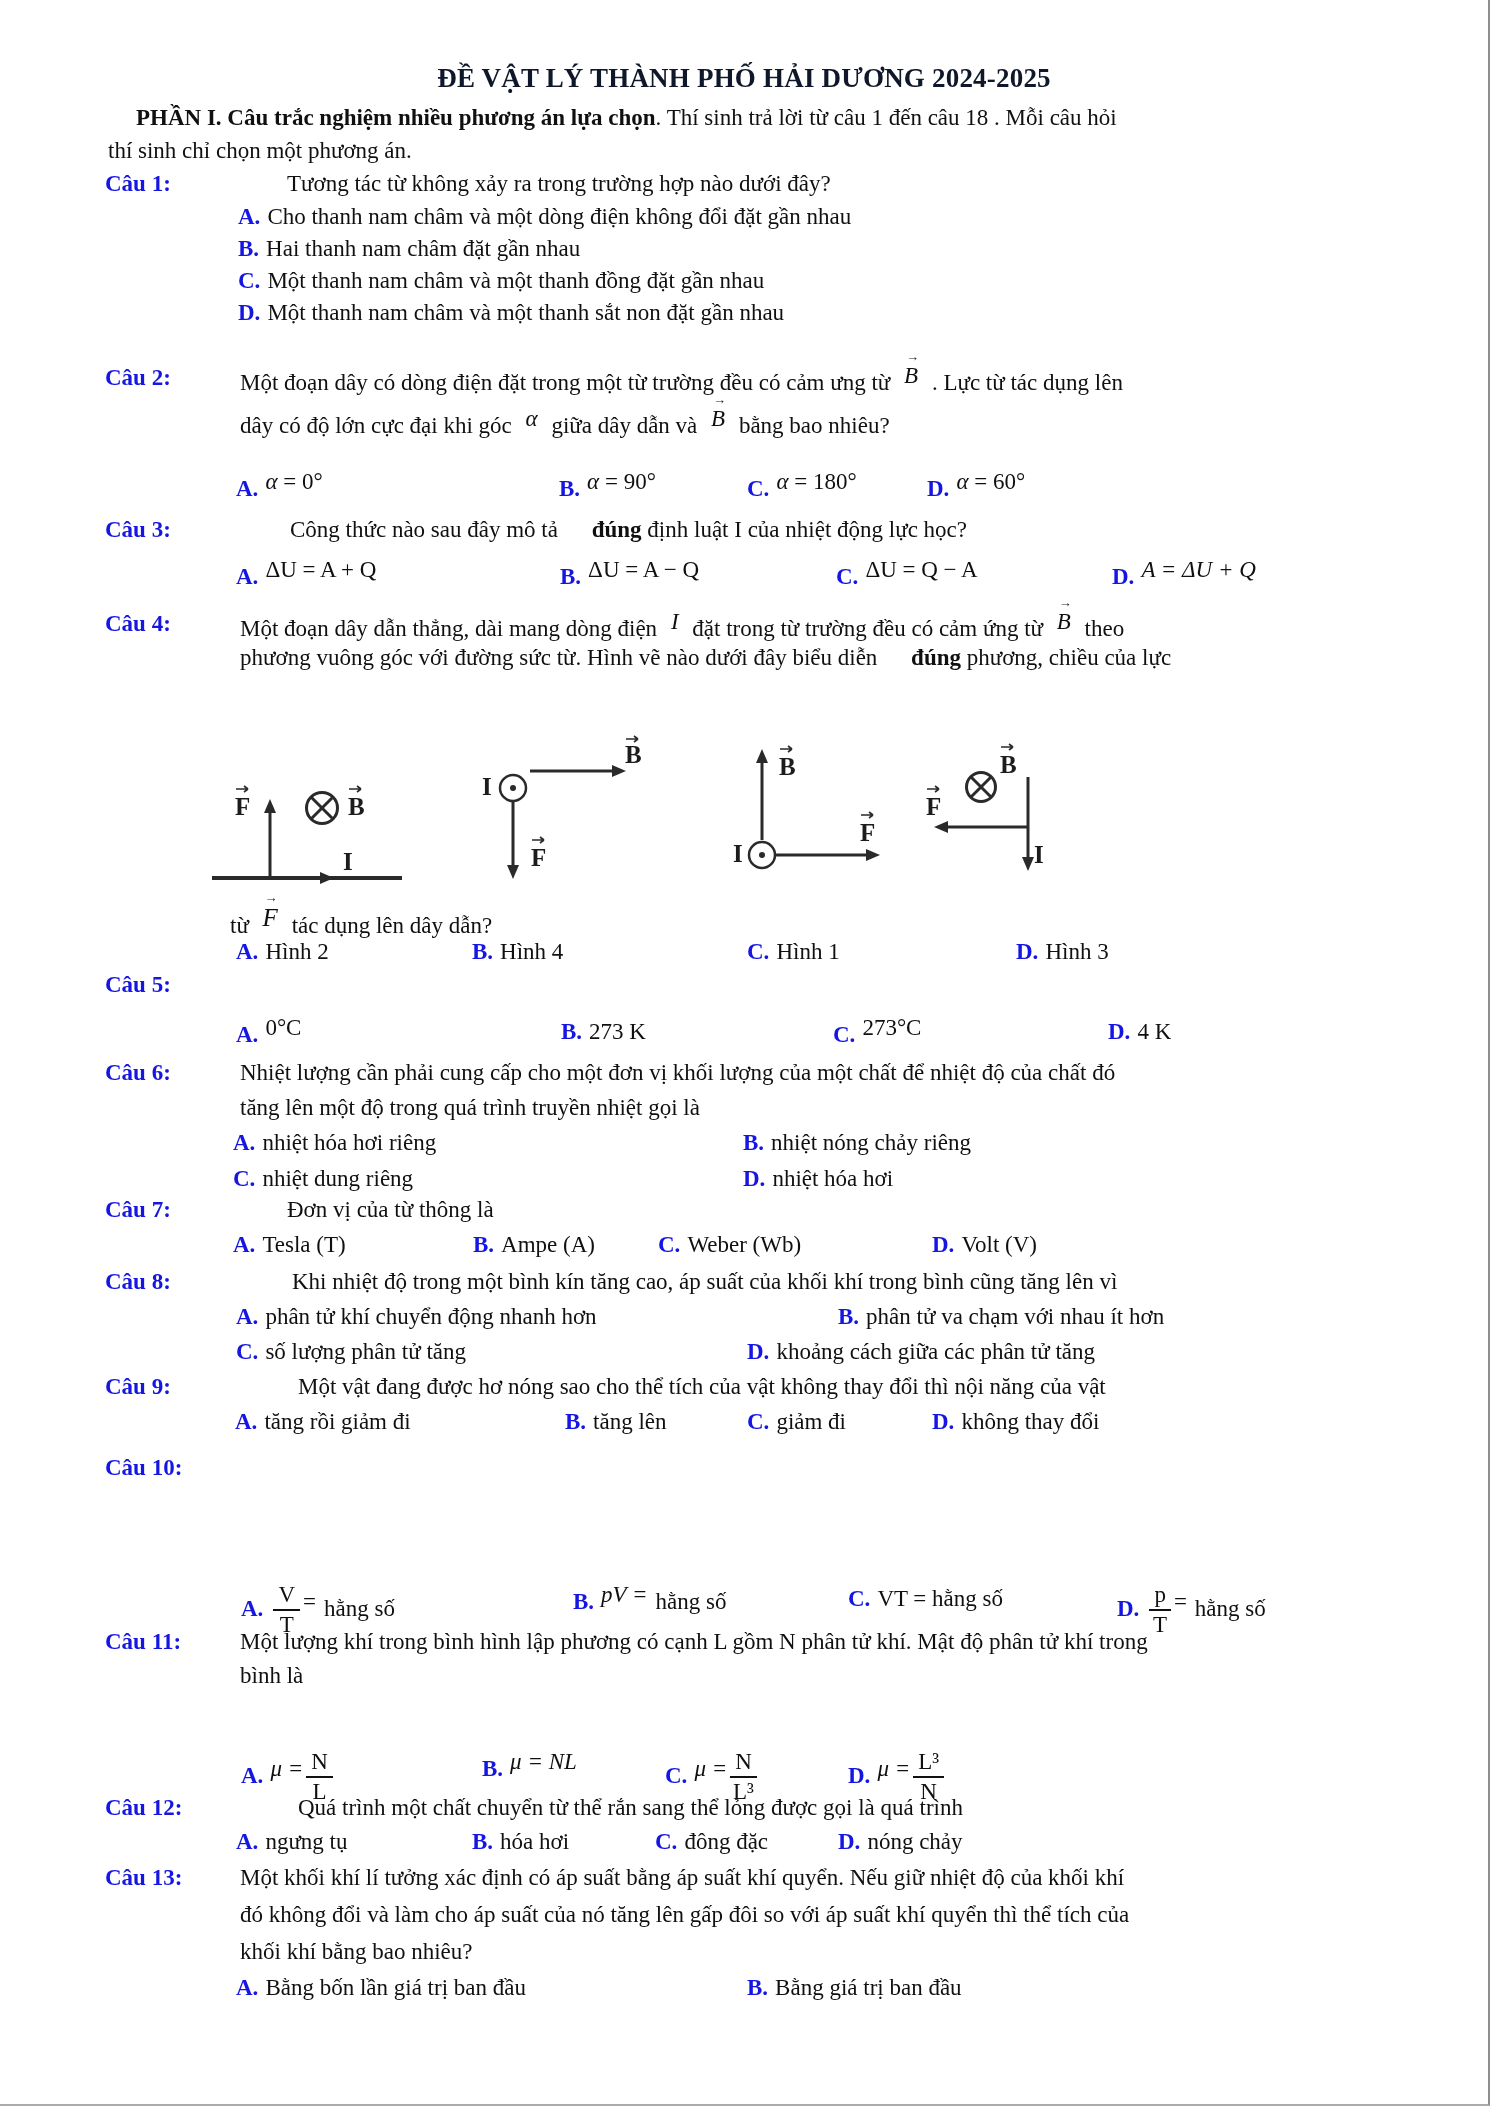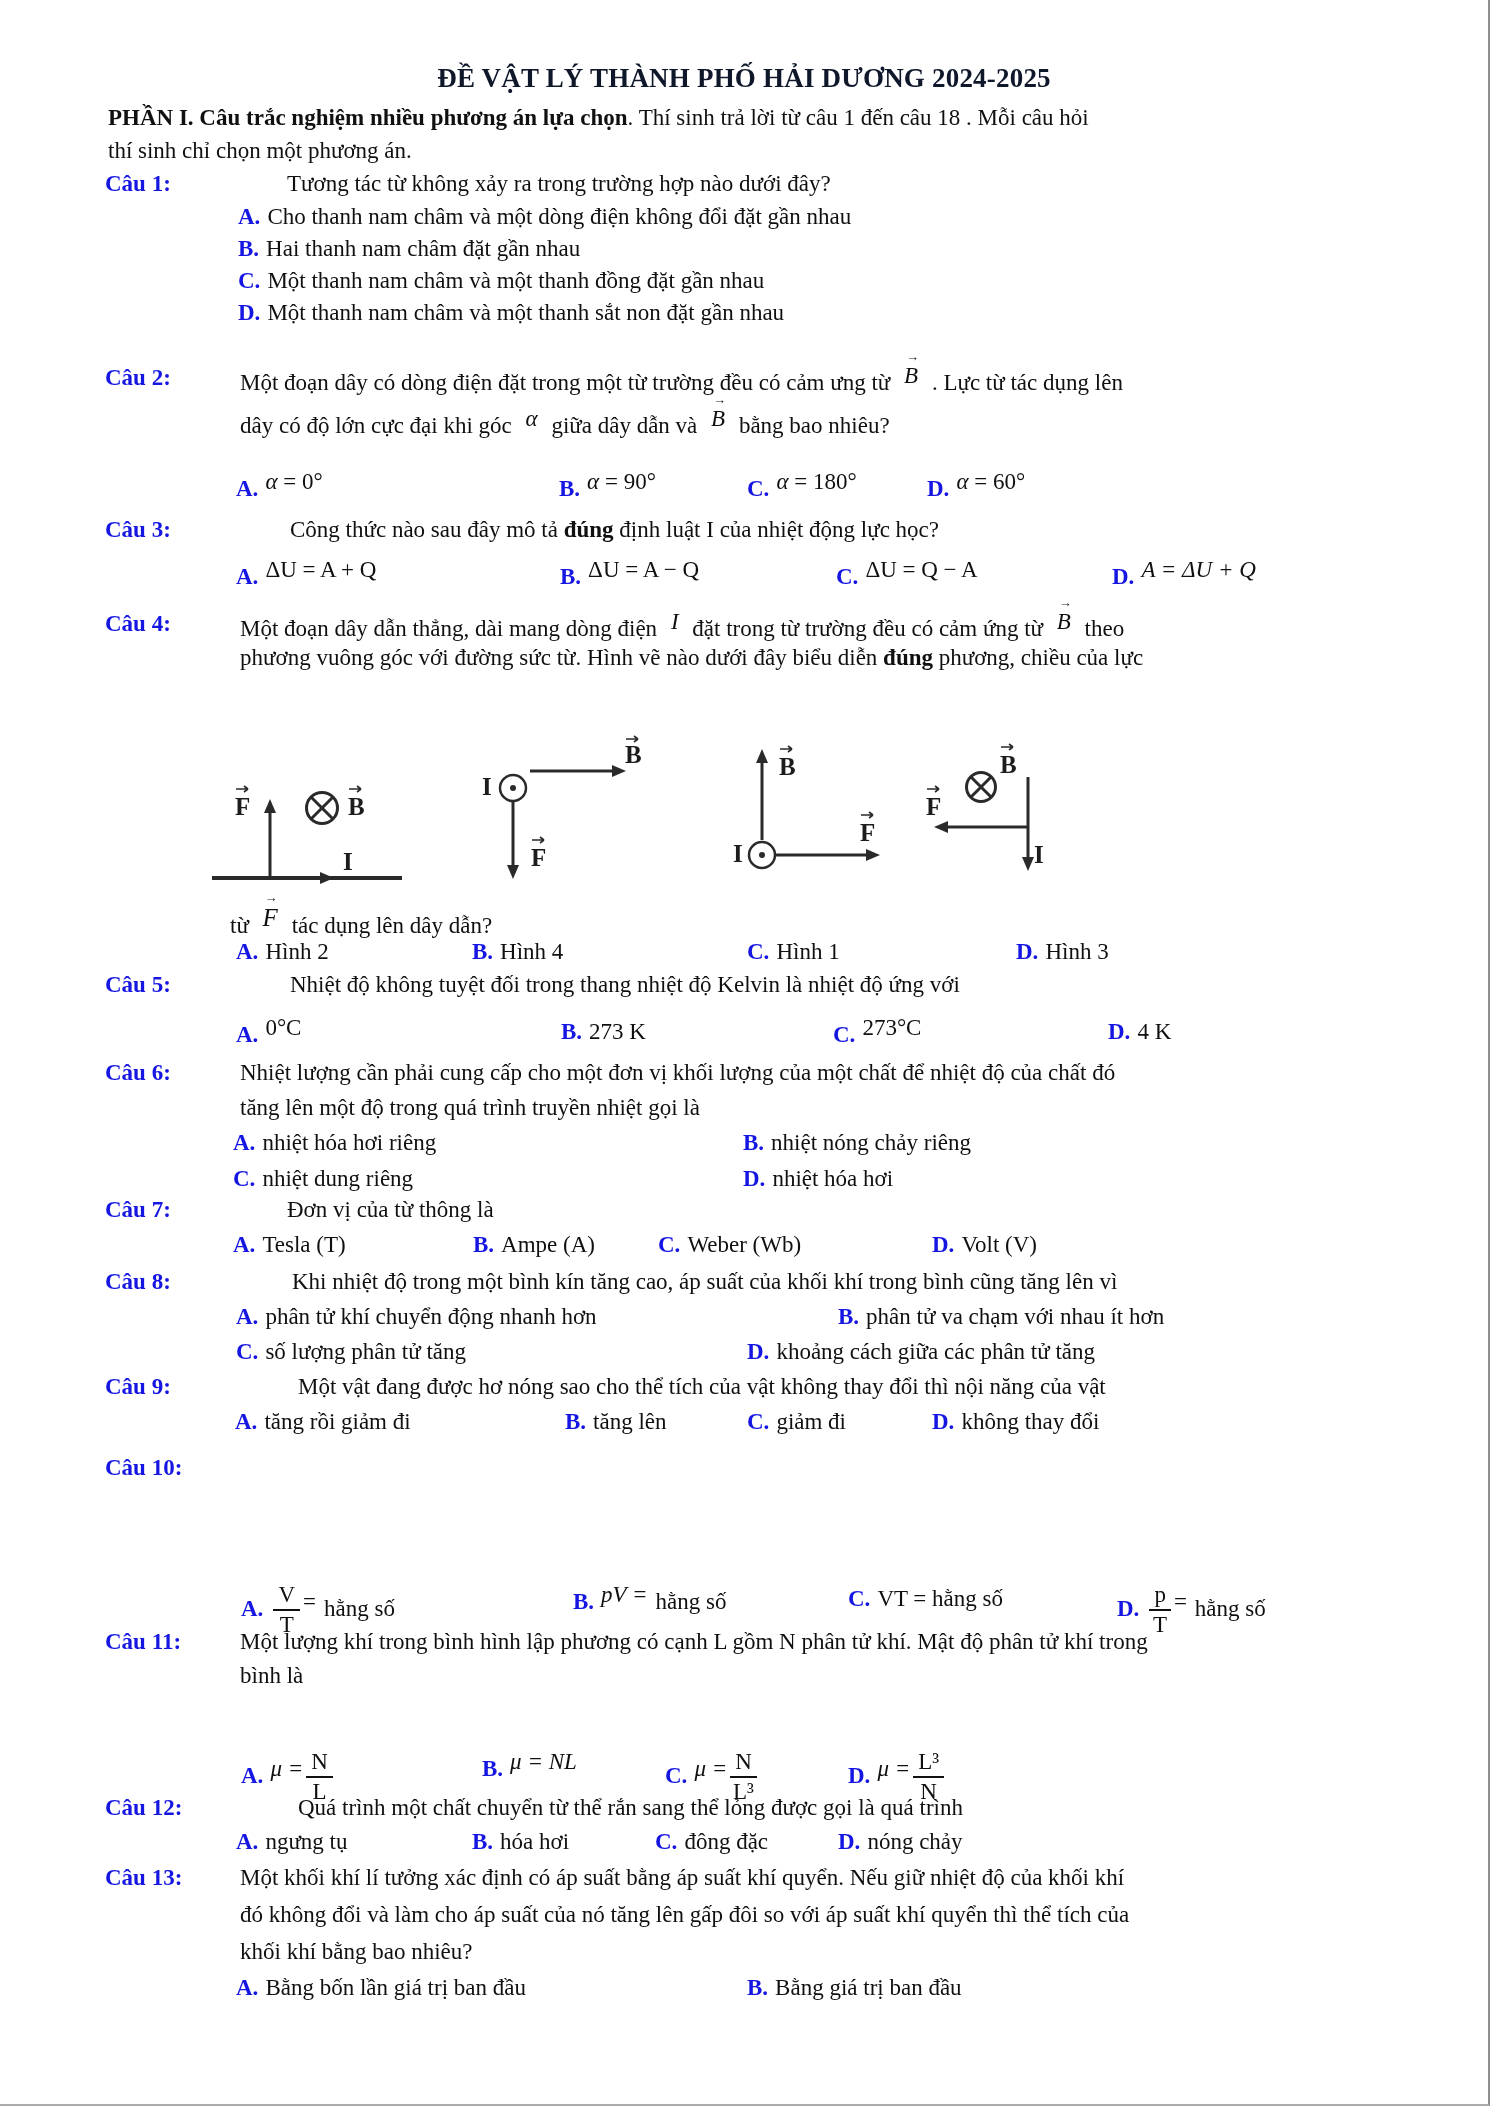--- a/index.html
+++ b/index.html
@@ -8,21 +8,21 @@
     width:1488px;height:2104px;
     background:#ffffff;
     border-right:2px solid #8f8f8f;
     border-bottom:2px solid #ababab;
     font-family:"Liberation Serif","DejaVu Serif",serif;
     color:#101010;font-size:23px;overflow:hidden;
   }
   .abs{position:absolute;line-height:32px;white-space:nowrap;}
   .center{left:0;width:100%;text-align:center;}
   .title{color:#0f172a;font-weight:bold;font-size:27px;letter-spacing:.2px;}
-  .bold{font-weight:bold;}
+  .bold{font-weight:bold;margin-left:28px;}
   .qlabel{color:#1616e3;font-weight:bold;}
   .key{color:#1616e3;font-weight:bold;margin-right:7px;}
   .ital{font-style:italic;}
   .mraise{vertical-align:7px;display:inline-block;line-height:1;}
   .mraise2{vertical-align:13px;display:inline-block;line-height:1;}
   .sp{margin-left:8px;}
   .vec{position:relative;display:inline-block;font-style:italic;line-height:1;padding-top:2px;}
   .vec .arr{position:absolute;left:2px;top:-12px;font-size:13px;font-style:normal;line-height:1;color:#1c1c1c;}
   .frac{display:inline-block;vertical-align:-16px;text-align:center;line-height:1.05;margin:0 3px;}
   .frac .fnum{display:block;border-bottom:2px solid #111;padding:0 5px 2px;}
@@ -144,21 +144,20 @@
     <span>từ</span>
     <span class="vec mraise sp" style="font-size:25px"><span class="arr">→</span><span>F</span></span>
     <span class="sp">tác dụng lên dây dẫn?</span>
   </div>
   <div class="abs" style="left:236px;top:936px"><span class="key">A.</span><span>Hình 2</span></div>
   <div class="abs" style="left:472px;top:936px"><span class="key">B.</span><span>Hình 4</span></div>
   <div class="abs" style="left:747px;top:936px"><span class="key">C.</span><span>Hình 1</span></div>
   <div class="abs" style="left:1016px;top:936px"><span class="key">D.</span><span>Hình 3</span></div>
 
   <div class="abs qlabel" style="left:105px;top:969px">Câu 5:</div>
-  <div class="abs" style="left:290px;top:969px">Nhiệt độ không tuyệt đối trong thang nhiệt độ Kelvin là nhiệt độ ứng với</div>
   <div class="abs" style="left:236px;top:1016px"><span class="key">A.</span><span class="mraise">0°C</span></div>
   <div class="abs" style="left:561px;top:1016px"><span class="key">B.</span><span>273 K</span></div>
   <div class="abs" style="left:833px;top:1016px"><span class="key">C.</span><span class="mraise">273°C</span></div>
   <div class="abs" style="left:1108px;top:1016px"><span class="key">D.</span><span>4 K</span></div>
 
   <div class="abs qlabel" style="left:105px;top:1057px">Câu 6:</div>
   <div class="abs" style="left:240px;top:1057px">Nhiệt lượng cần phải cung cấp cho một đơn vị khối lượng của một chất để nhiệt độ của chất đó</div>
   <div class="abs" style="left:240px;top:1092px">tăng lên một độ trong quá trình truyền nhiệt gọi là</div>
   <div class="abs" style="left:233px;top:1127px"><span class="key">A.</span><span>nhiệt hóa hơi riêng</span></div>
   <div class="abs" style="left:743px;top:1127px"><span class="key">B.</span><span>nhiệt nóng chảy riêng</span></div>

